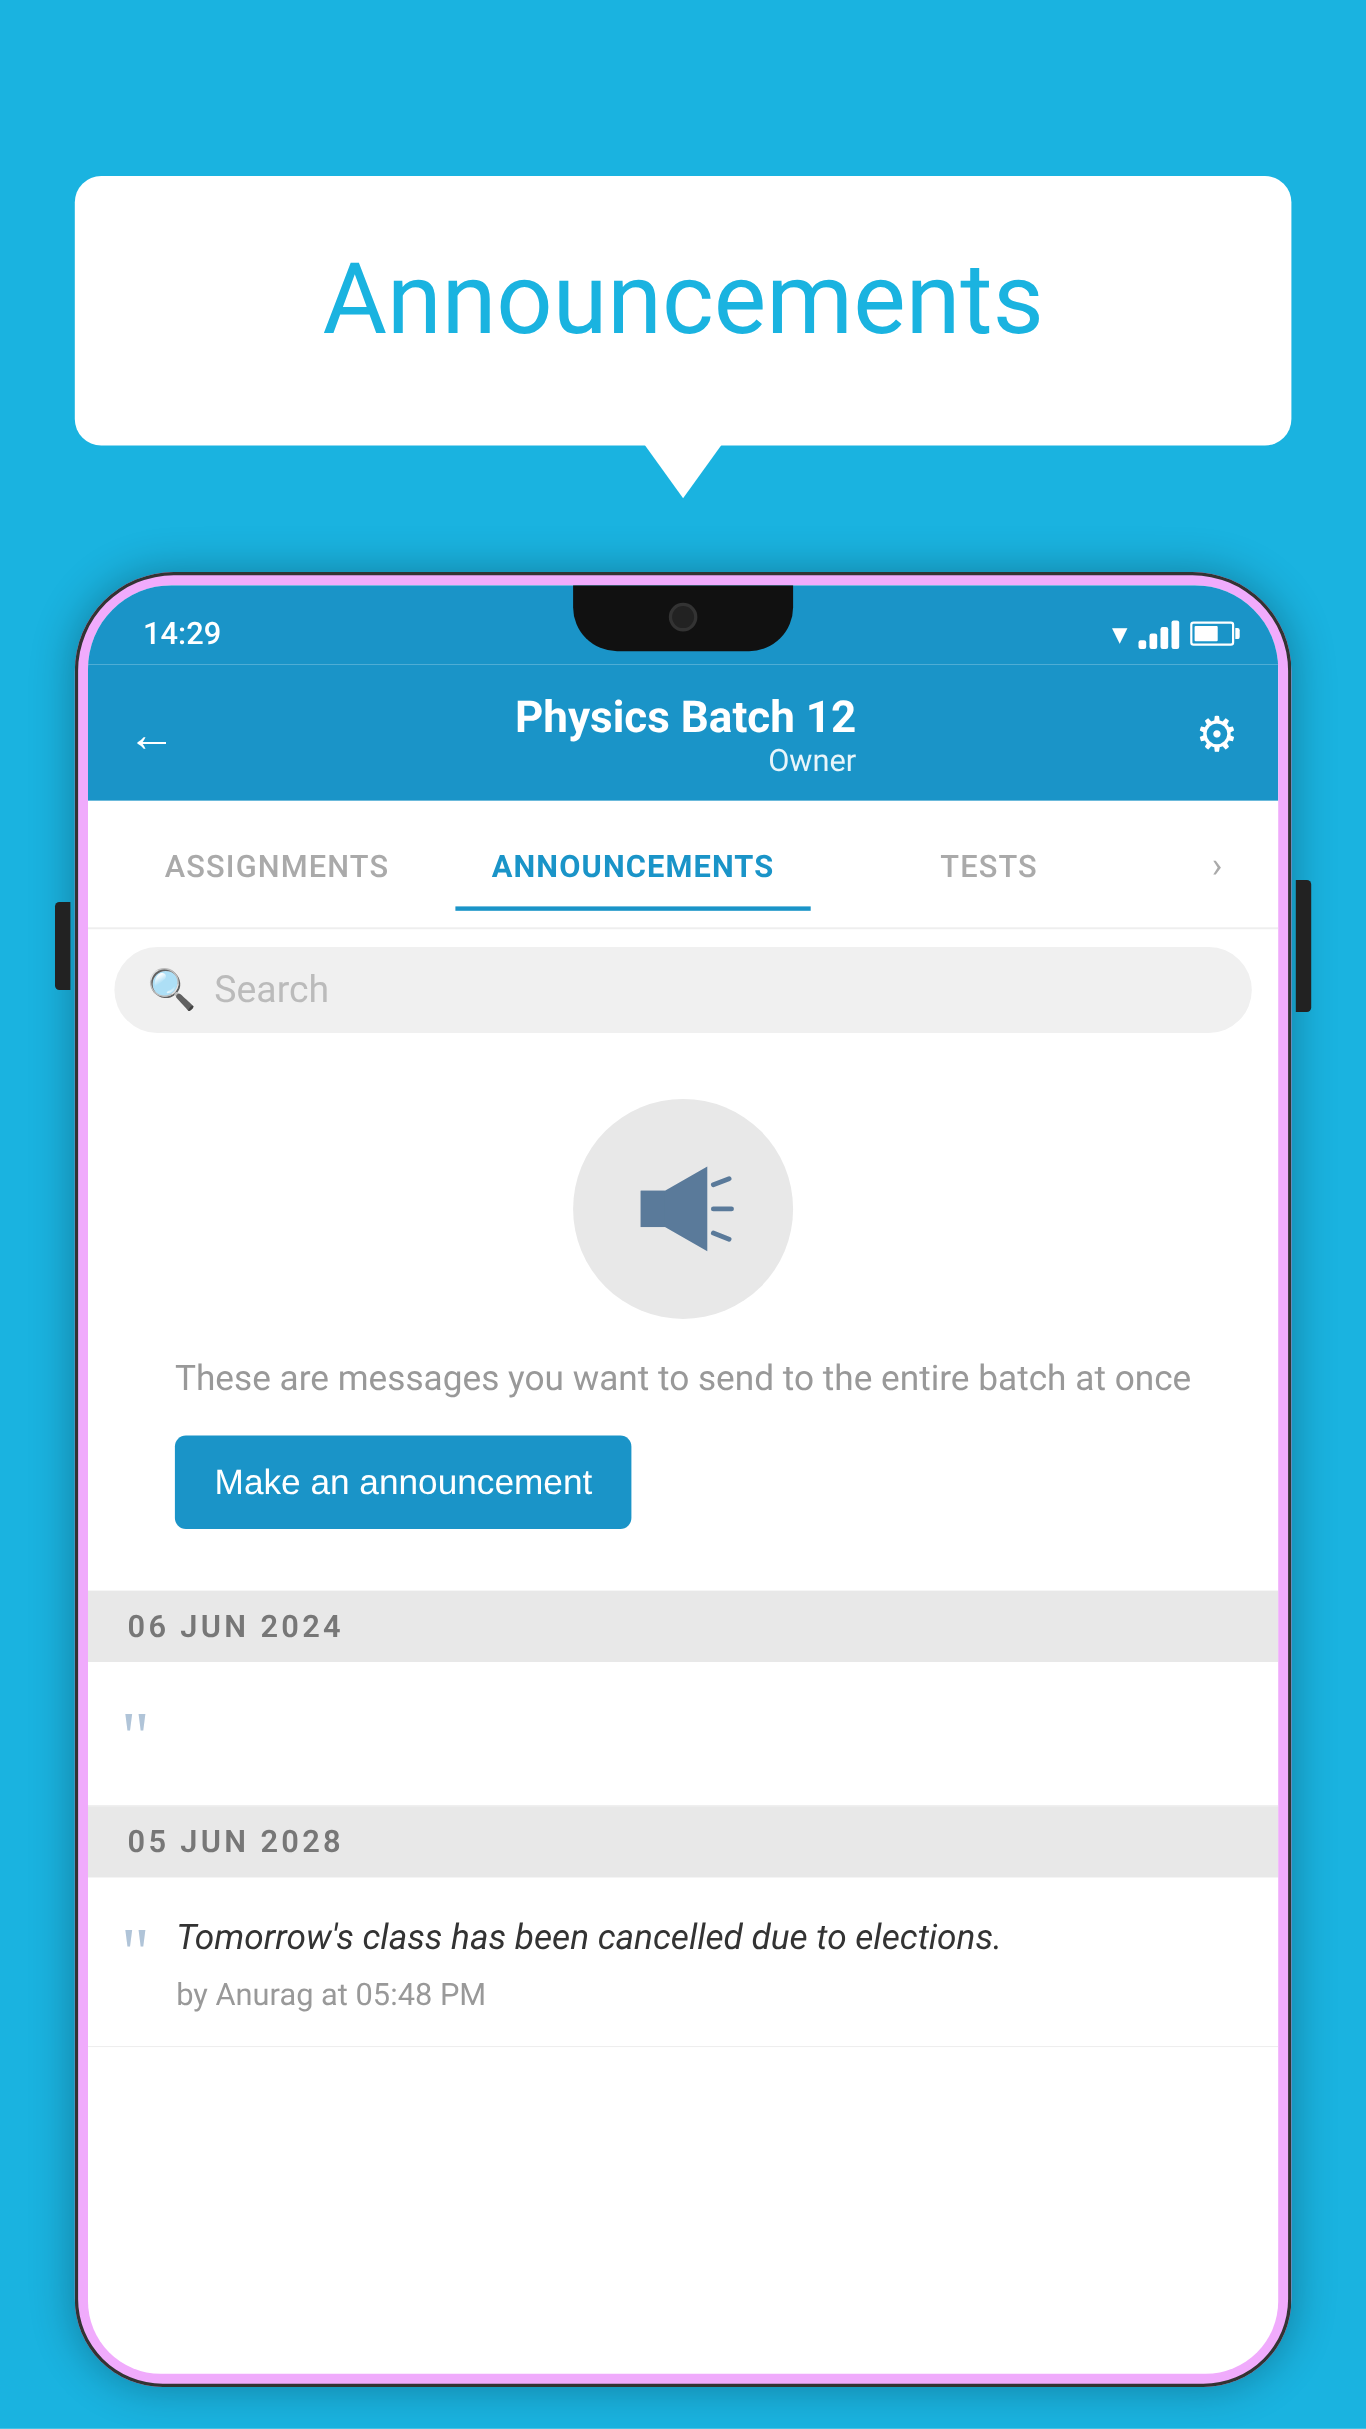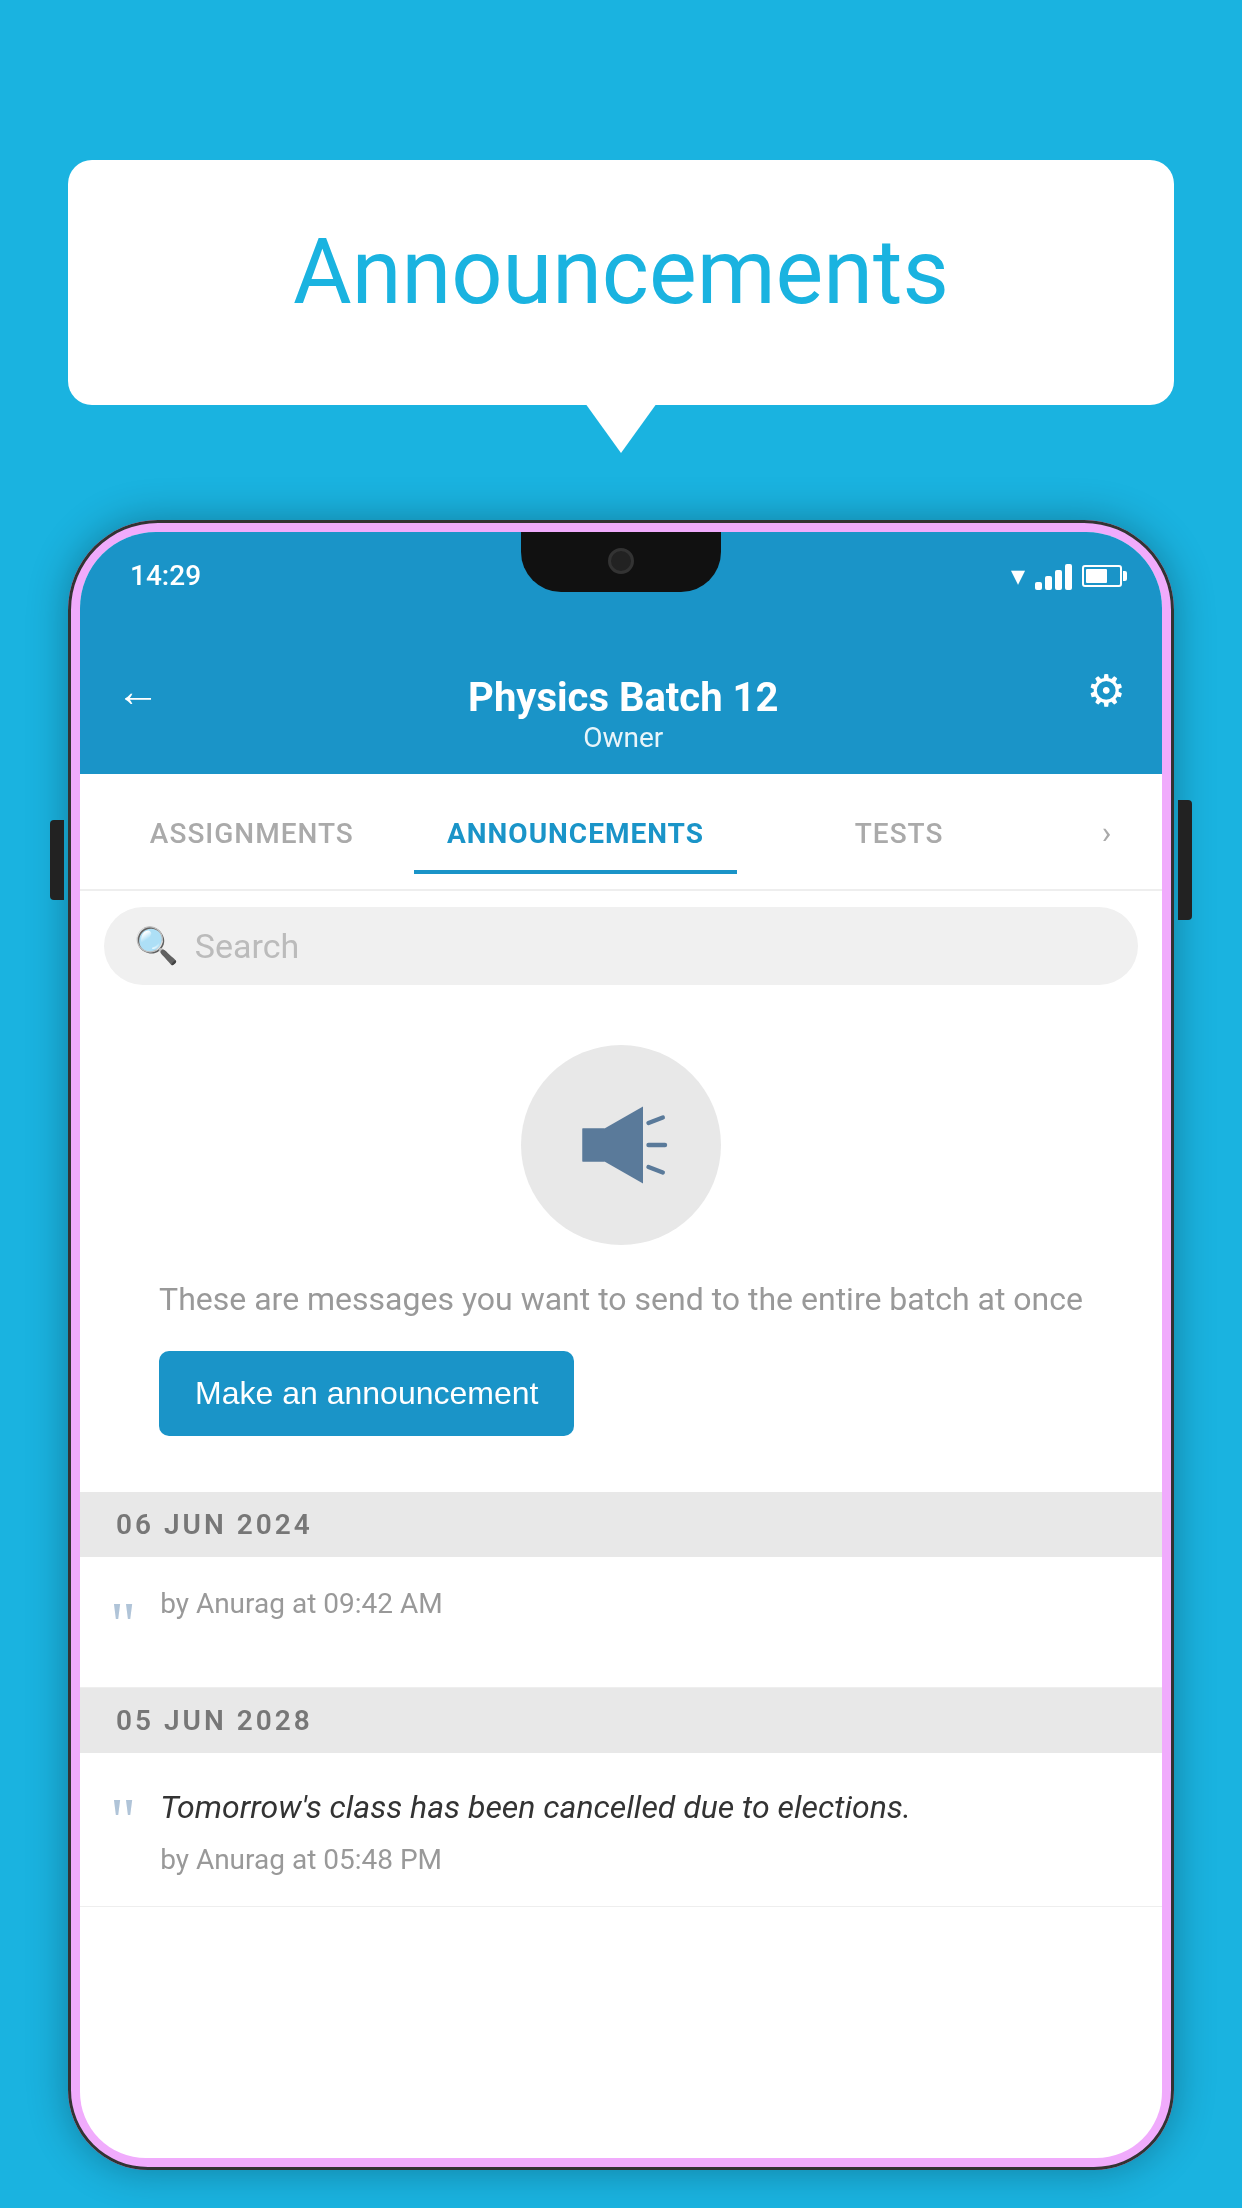--- a/index.html
+++ b/index.html
@@ -211,22 +211,21 @@
       justify-content: space-between;
     }
 
     .back-arrow {
       color: white;
       font-size: 44px;
       cursor: pointer;
     }
 
     .header-center {
-      text-align: center;
-      margin-top: 46px;
+      text-align: right;
     }
 
     .header-title {
       color: white;
       font-size: 40px;
       font-weight: 700;
     }
 
     .header-subtitle {
       color: rgba(255,255,255,0.9);
@@ -488,21 +487,20 @@
             <div class="prompt-text">These are messages you want to send to the entire batch at once</div>
             <button class="make-announcement-btn">Make an announcement</button>
           </div>
         </div>
 
         <div class="date-separator">06  JUN  2024</div>
 
         <div class="announcement-item">
           <div class="quote-icon">"</div>
           <div class="announcement-content">
-            <div class="announcement-meta">by Anurag at 09:42 AM</div>
           </div>
         </div>
 
         <div class="date-separator">05  JUN  2028</div>
 
         <div class="announcement-item">
           <div class="quote-icon">"</div>
           <div class="announcement-content">
             <div class="announcement-text">Tomorrow's class has been cancelled due to elections.</div>
             <div class="announcement-meta">by Anurag at 05:48 PM</div>

